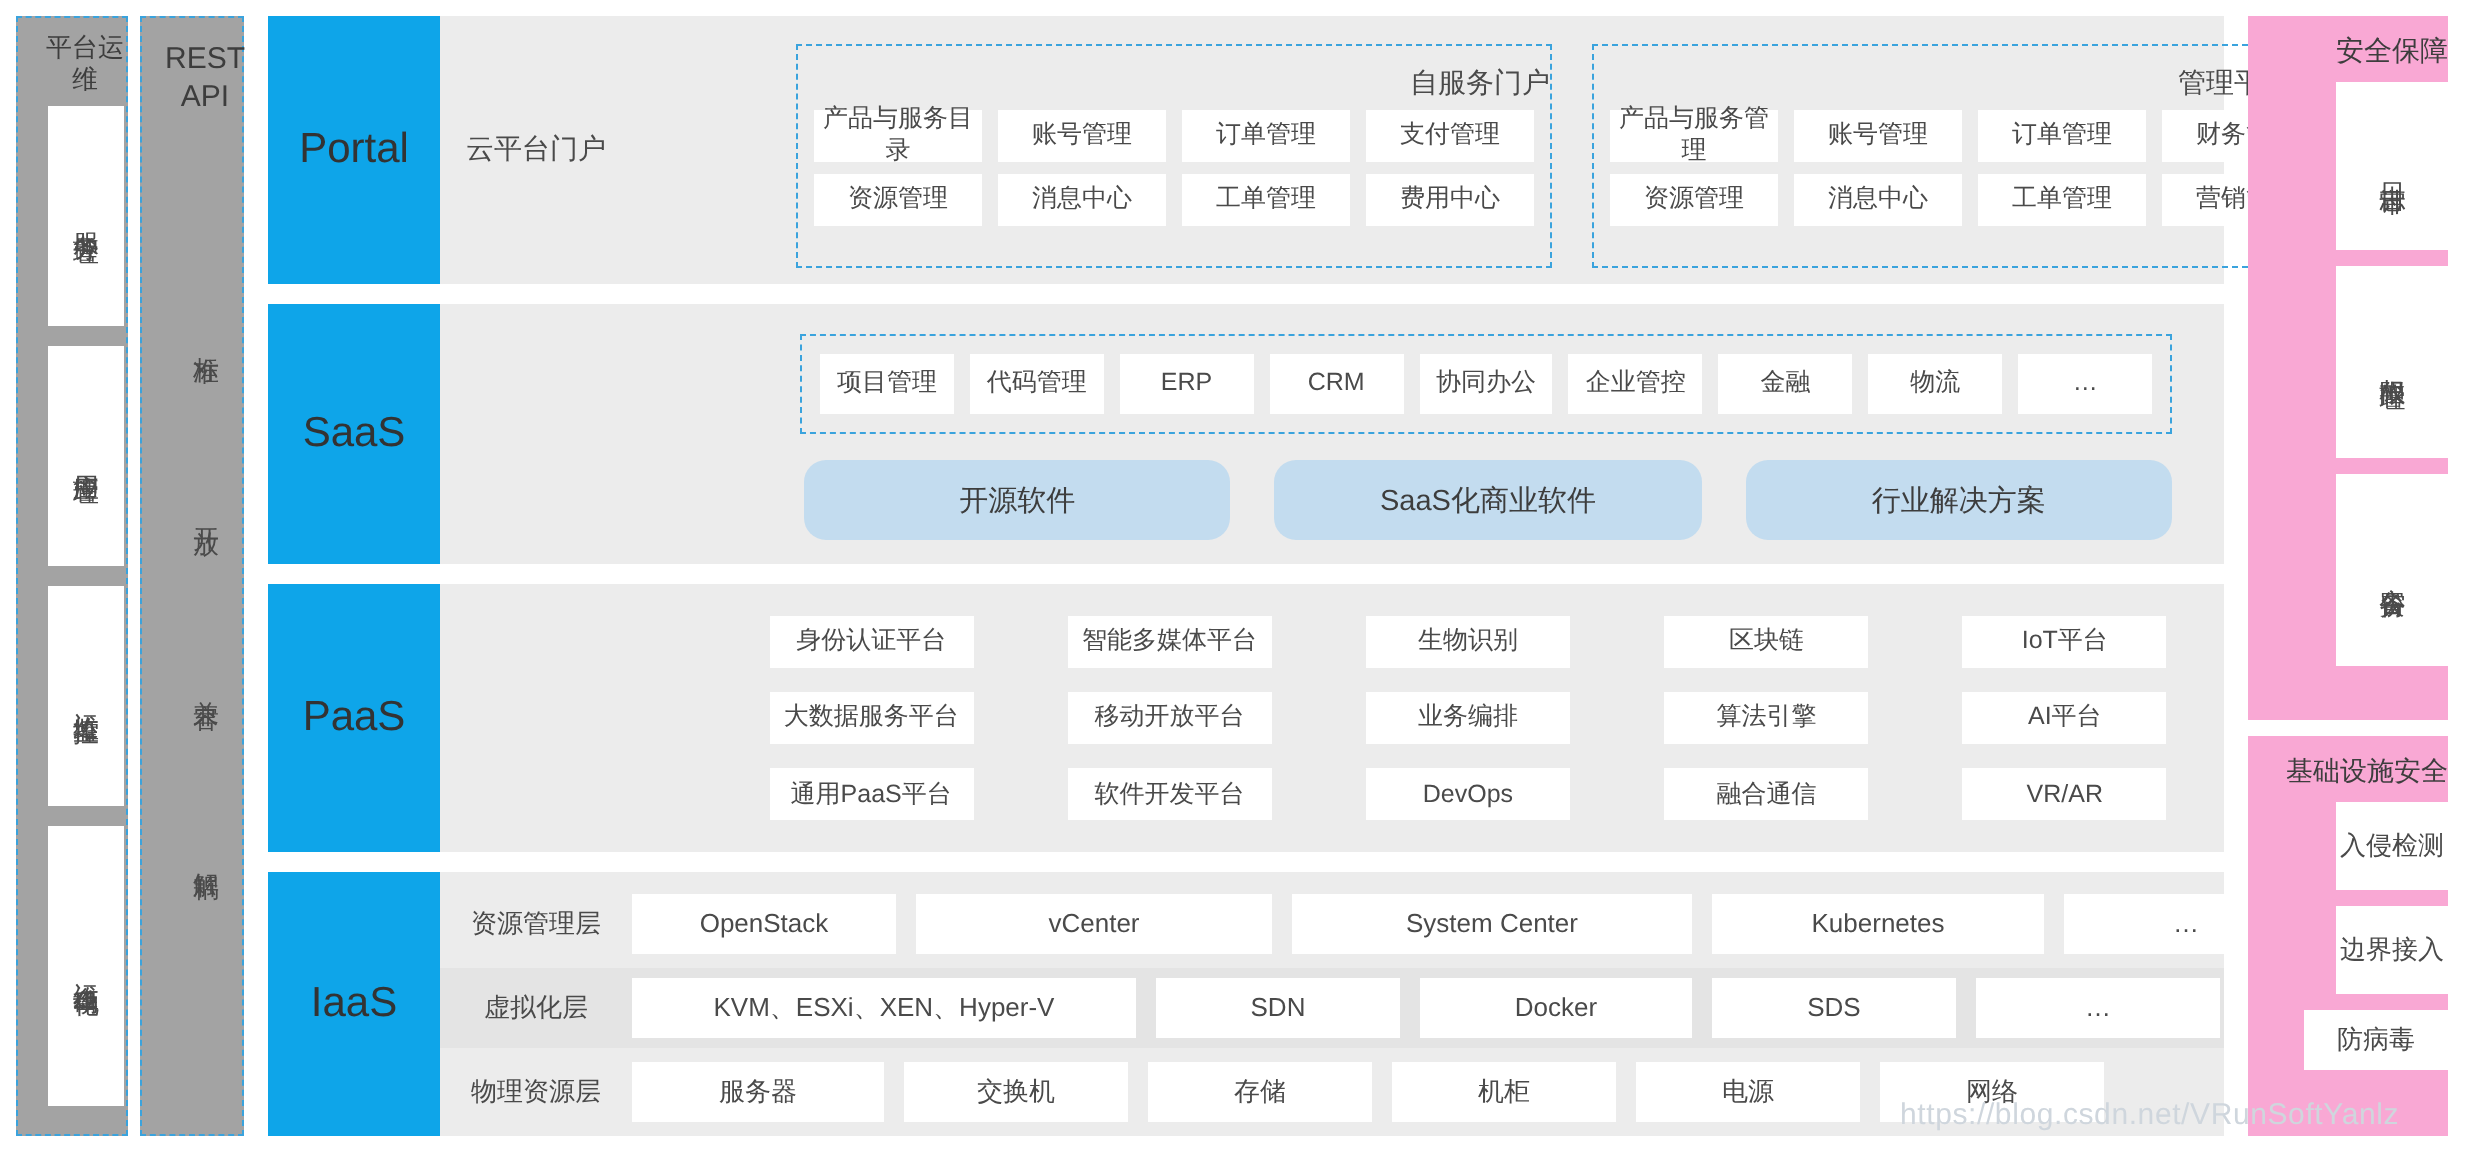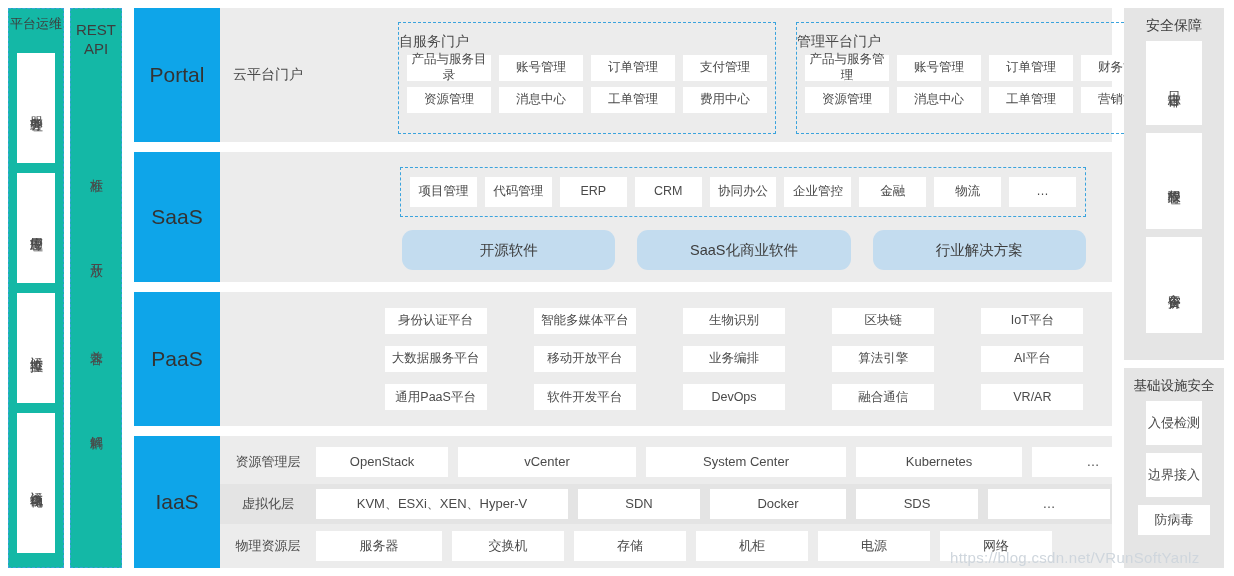--- a/index.html
+++ b/index.html
@@ -24,23 +24,23 @@
     display:flex;align-items:center;justify-content:center;
     text-align:center;font-size:14px;color:#3d3d3d;
     box-sizing:border-box;
     border-radius:11px;
   }
 
   
   .leftcol{
     position:absolute;top:8px;
     border:1px dashed #3aa3dd;
-    background:#14b8a6;
-    box-sizing:border-box;
-    display:flex;flex-direction:column;align-items:center;
+    background:#a3a3a3;
+    box-sizing:border-box;
+    display:flex;flex-direction:column;align-items:center;padding-left:13px;
   }
   .vtitle{
     font-size:13px;color:#3d3d3d;text-align:center;
     line-height:1.25;padding-top:7px;
     box-sizing:border-box;
   }
   .vitem{
     background:#ffffff;
     writing-mode:vertical-rl;
     text-orientation:upright;
@@ -70,21 +70,21 @@
     position:absolute;left:0;top:0;width:96px;height:100%;
     display:flex;align-items:center;justify-content:center;
     font-size:14px;color:#4a4a4a;
   }
   .portal-group{
     position:absolute;top:14px;height:112px;
     border:1px dashed #3aa3dd;box-sizing:border-box;
     padding-top:4px;
   }
   .portal-group .ghead{
-    text-align:left;font-size:14px;color:#4a4a4a;
+    text-align:right;font-size:14px;color:#4a4a4a;
     height:28px;line-height:28px;
   }
   .portal-grid{
     display:grid;grid-template-columns:repeat(4,1fr);
     gap:6px 8px;padding:0 8px 6px 8px;
   }
   .portal-grid .wbox{height:26px;font-size:12.5px;}
 
   
   .saas-top{
@@ -120,23 +120,23 @@
     font-size:13px;color:#4a4a4a;
   }
   .iaas-items{
     flex:1;display:flex;gap:10px;padding-right:26px;
   }
   .iaas-items .wbox{height:30px;font-size:13px;}
 
   
   .seccol{
     position:absolute;right:10px;
-    background:#e5e5e5;
-    box-sizing:border-box;
-    display:flex;flex-direction:column;align-items:center;
+    background:#f9a8d4;
+    box-sizing:border-box;
+    display:flex;flex-direction:column;align-items:flex-end;
   }
   .sec-title{
     font-size:14px;color:#3d3d3d;text-align:center;
     padding-top:9px;padding-bottom:6px;
     white-space:nowrap;
   }
   .sec-item{
     background:#ffffff;width:56px;
     display:flex;align-items:center;justify-content:center;
     font-size:13px;color:#4a4a4a;text-align:center;line-height:1.2;

